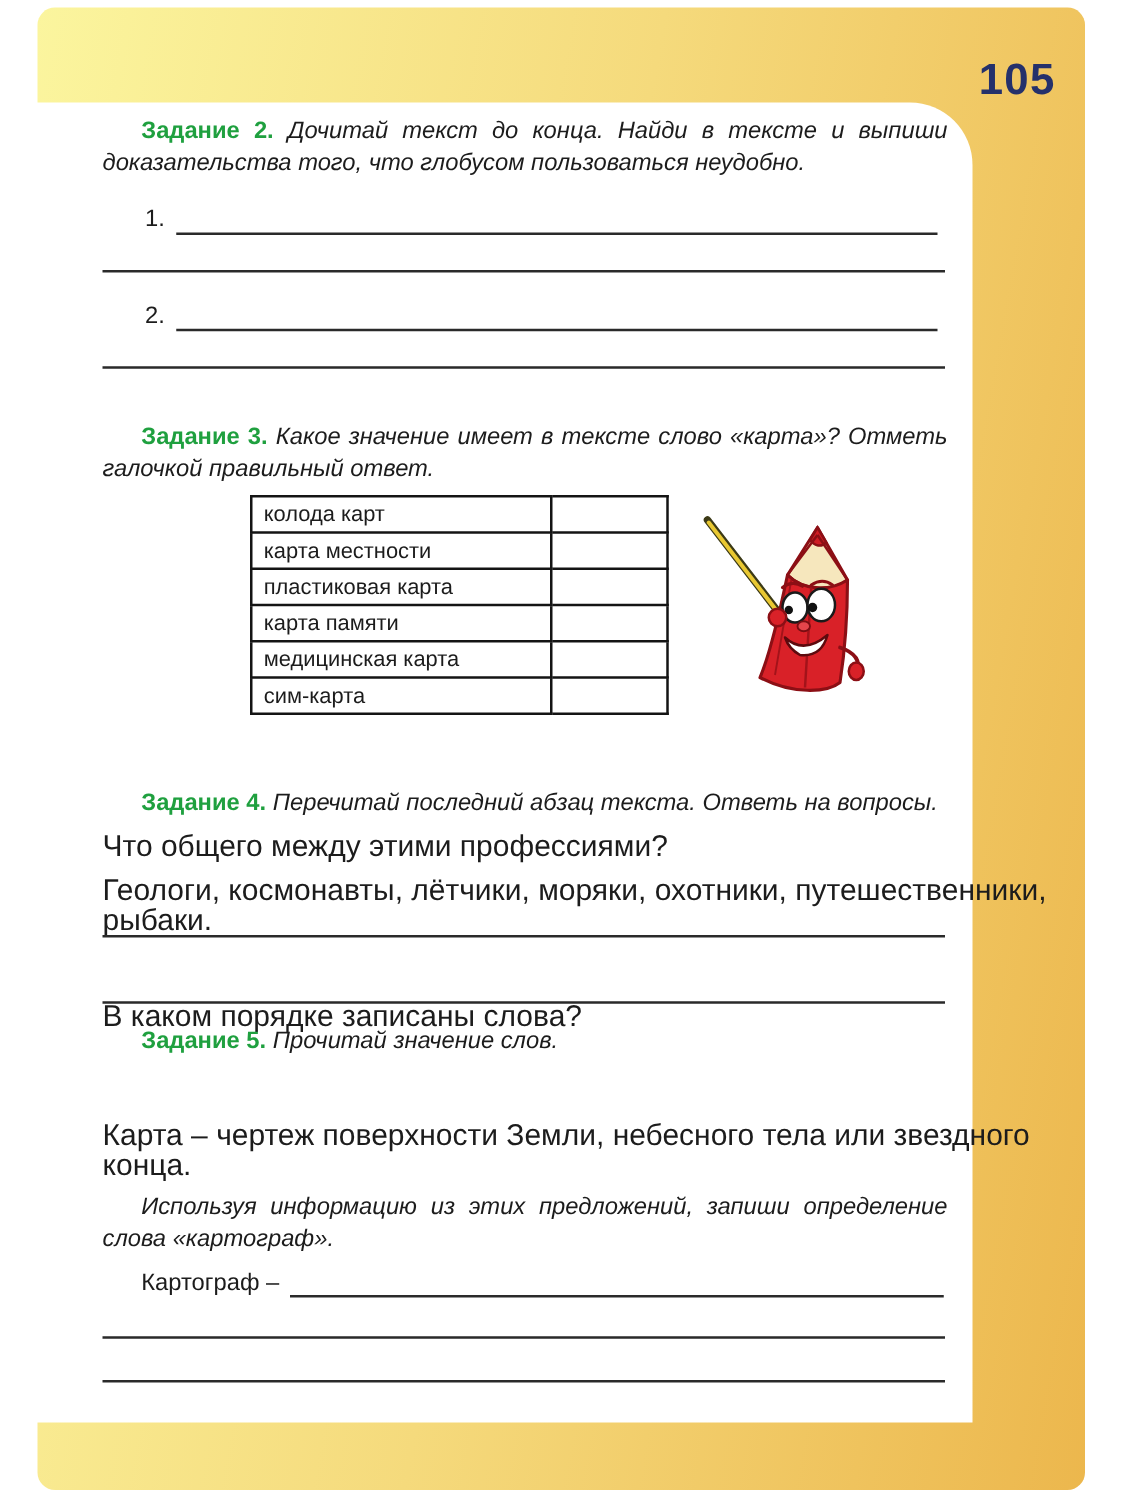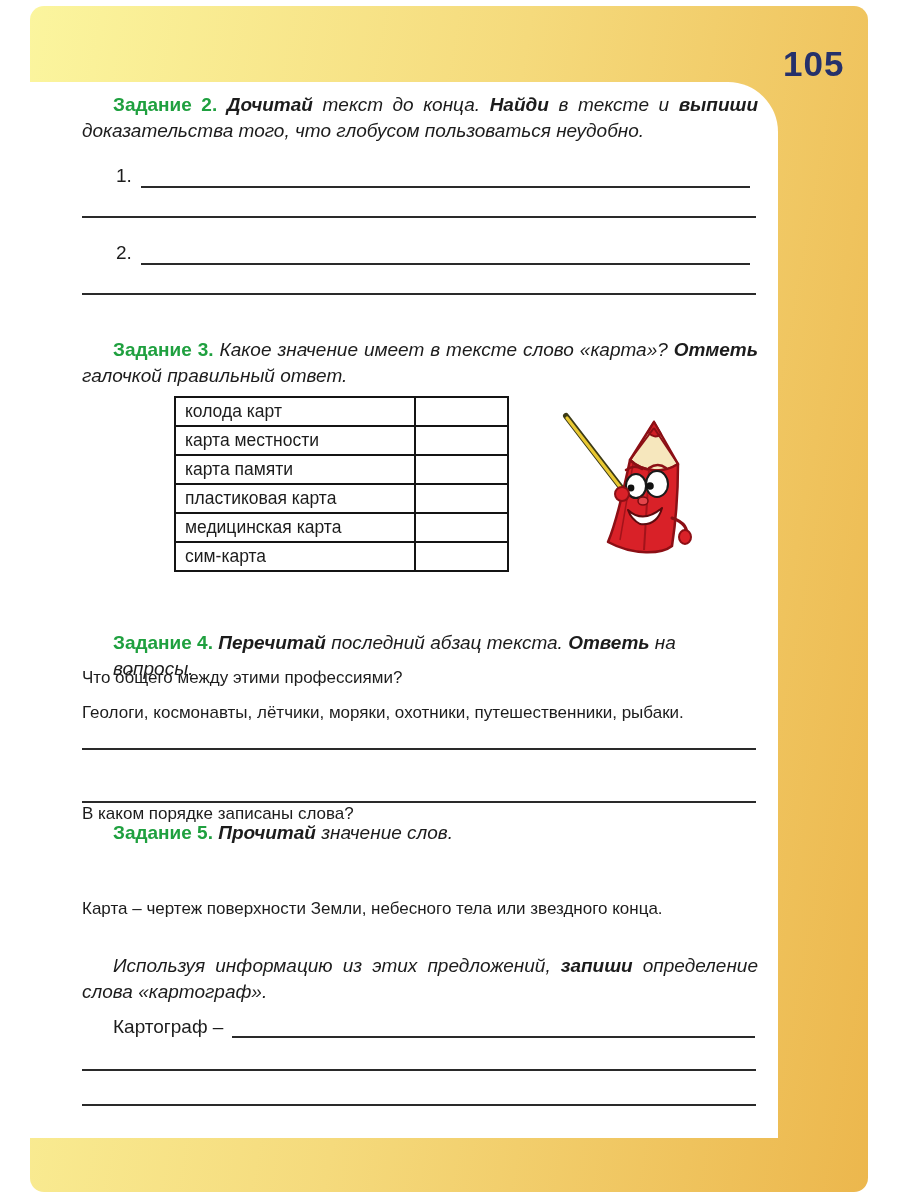--- a/index.html
+++ b/index.html
@@ -21,28 +21,28 @@
     background:#ffffff;border-top-right-radius:50px;
   }
   .page-number{
     position:absolute;left:783px;top:44px;width:60px;
     font-size:35px;font-weight:600;color:#25316b;letter-spacing:1px;
   }
   .para{position:absolute;left:82px;width:676px;font-size:19px;line-height:26px;}
   .jline{text-align:justify;text-align-last:justify;}
   .indent{padding-left:31px;box-sizing:border-box;}
   .green{color:#1fa03f;font-weight:700;}
-  .bi{font-weight:700;font-style:italic;}
+  .bi{font-weight:400;font-style:italic;}
   .it{font-style:italic;}
-  .plain{position:absolute;left:82px;font-size:17px;line-height:24px;}
+  .plain{position:absolute;left:82px;font-size:24px;line-height:24px;}
   .wline{position:absolute;border-bottom:2px solid #2a2a2a;height:20px;}
   .num-label{position:absolute;font-size:19px;}
   
   .ans-table{
-    position:absolute;left:174px;top:396px;border-collapse:collapse;
+    position:absolute;left:200px;top:396px;border-collapse:collapse;
   }
   .ans-table td{
     border:2px solid #141414;height:27px;font-size:17.5px;
     padding:0 0 0 9px;vertical-align:middle;
   }
   .ans-table td.word{width:229px;}
   .ans-table td.check{width:82px;}
   .mascot{position:absolute;left:550px;top:406px;width:175px;height:160px;}
 </style>
 </head>
@@ -88,25 +88,25 @@
     <tbody>
       <tr>
         <td class="word">колода карт</td>
         <td class="check"></td>
       </tr>
       <tr>
         <td class="word">карта местности</td>
         <td class="check"></td>
       </tr>
       <tr>
-        <td class="word">карта памяти</td>
+        <td class="word">пластиковая карта</td>
         <td class="check"></td>
       </tr>
       <tr>
-        <td class="word">пластиковая карта</td>
+        <td class="word">карта памяти</td>
         <td class="check"></td>
       </tr>
       <tr>
         <td class="word">медицинская карта</td>
         <td class="check"></td>
       </tr>
       <tr>
         <td class="word">сим-карта</td>
         <td class="check"></td>
       </tr>

